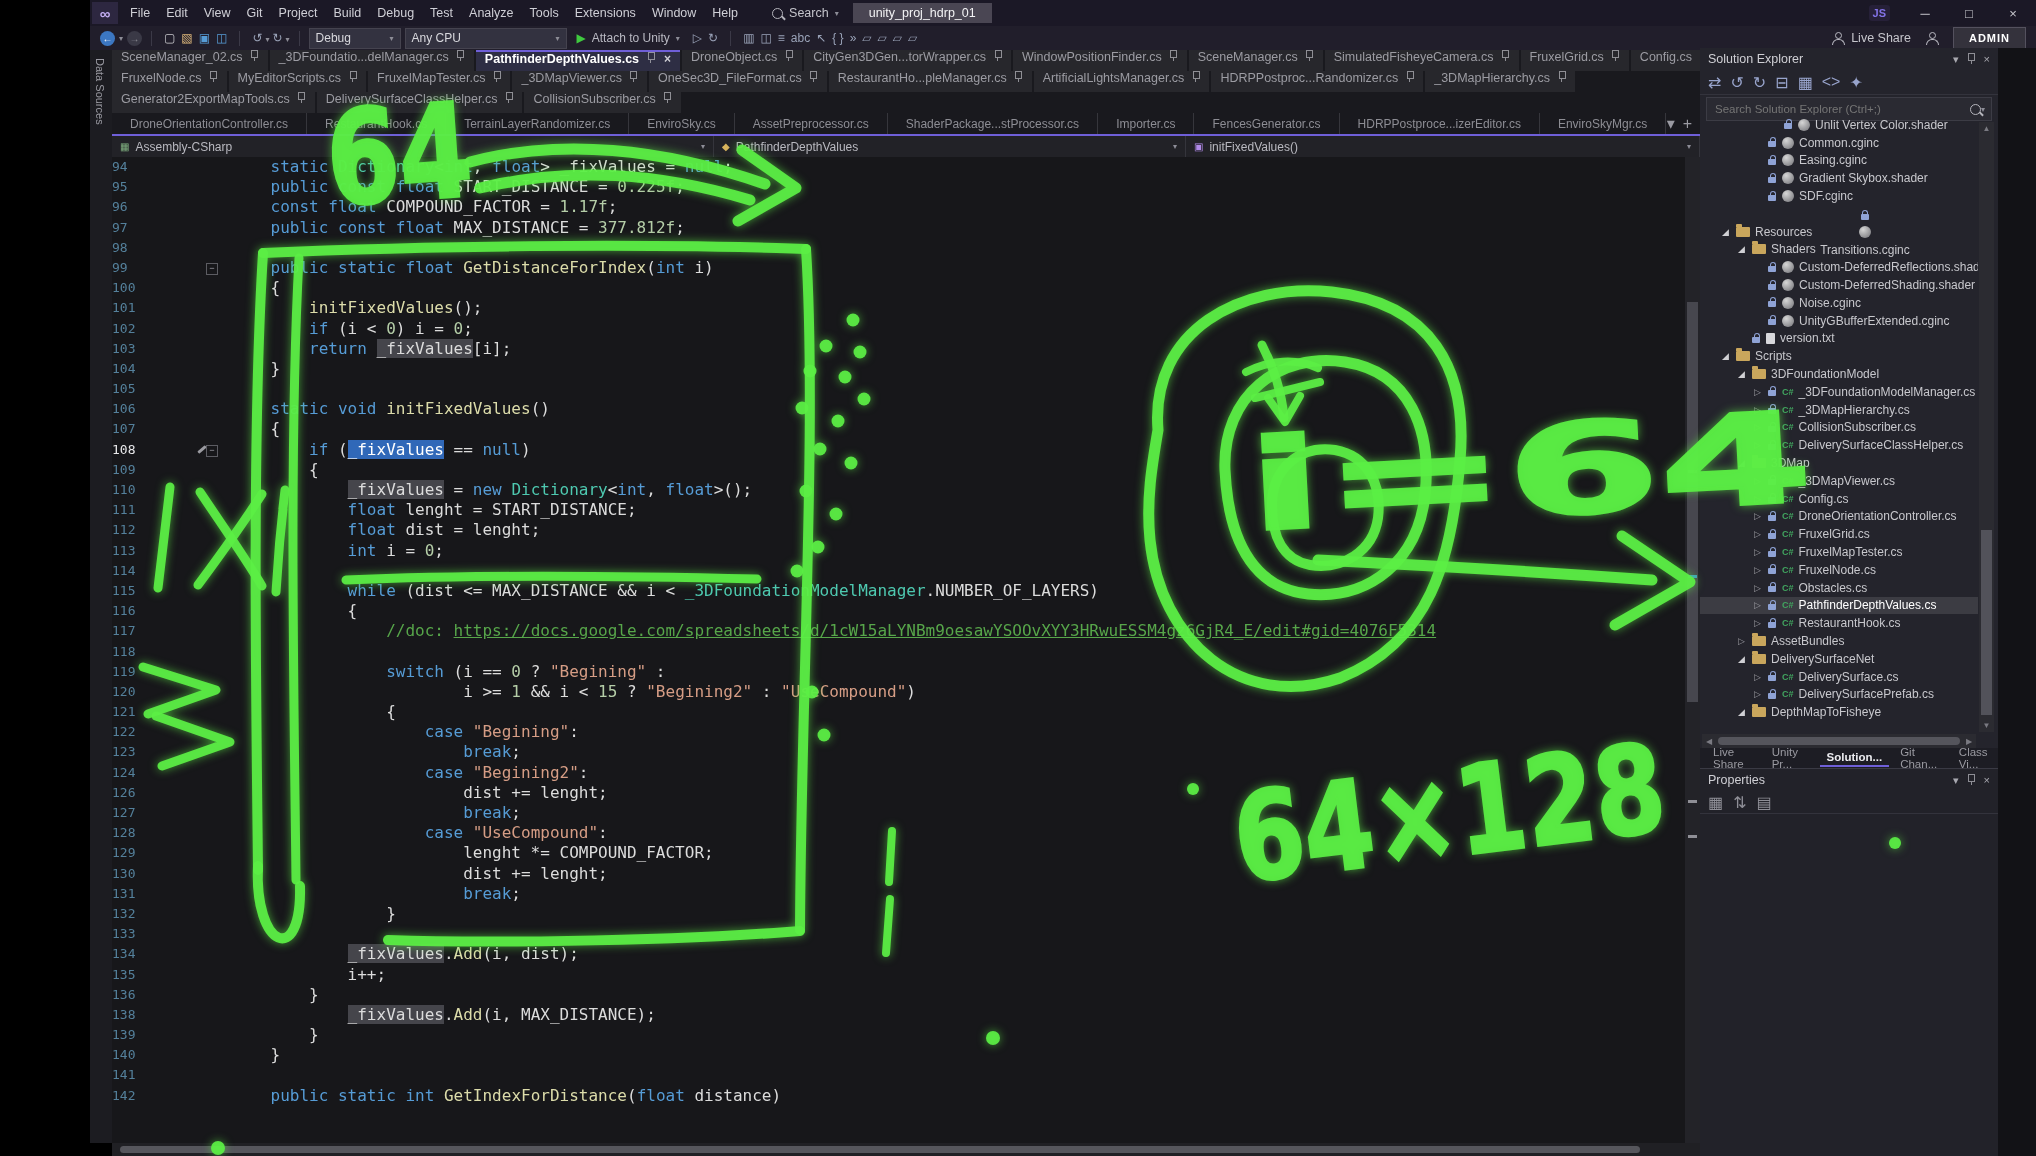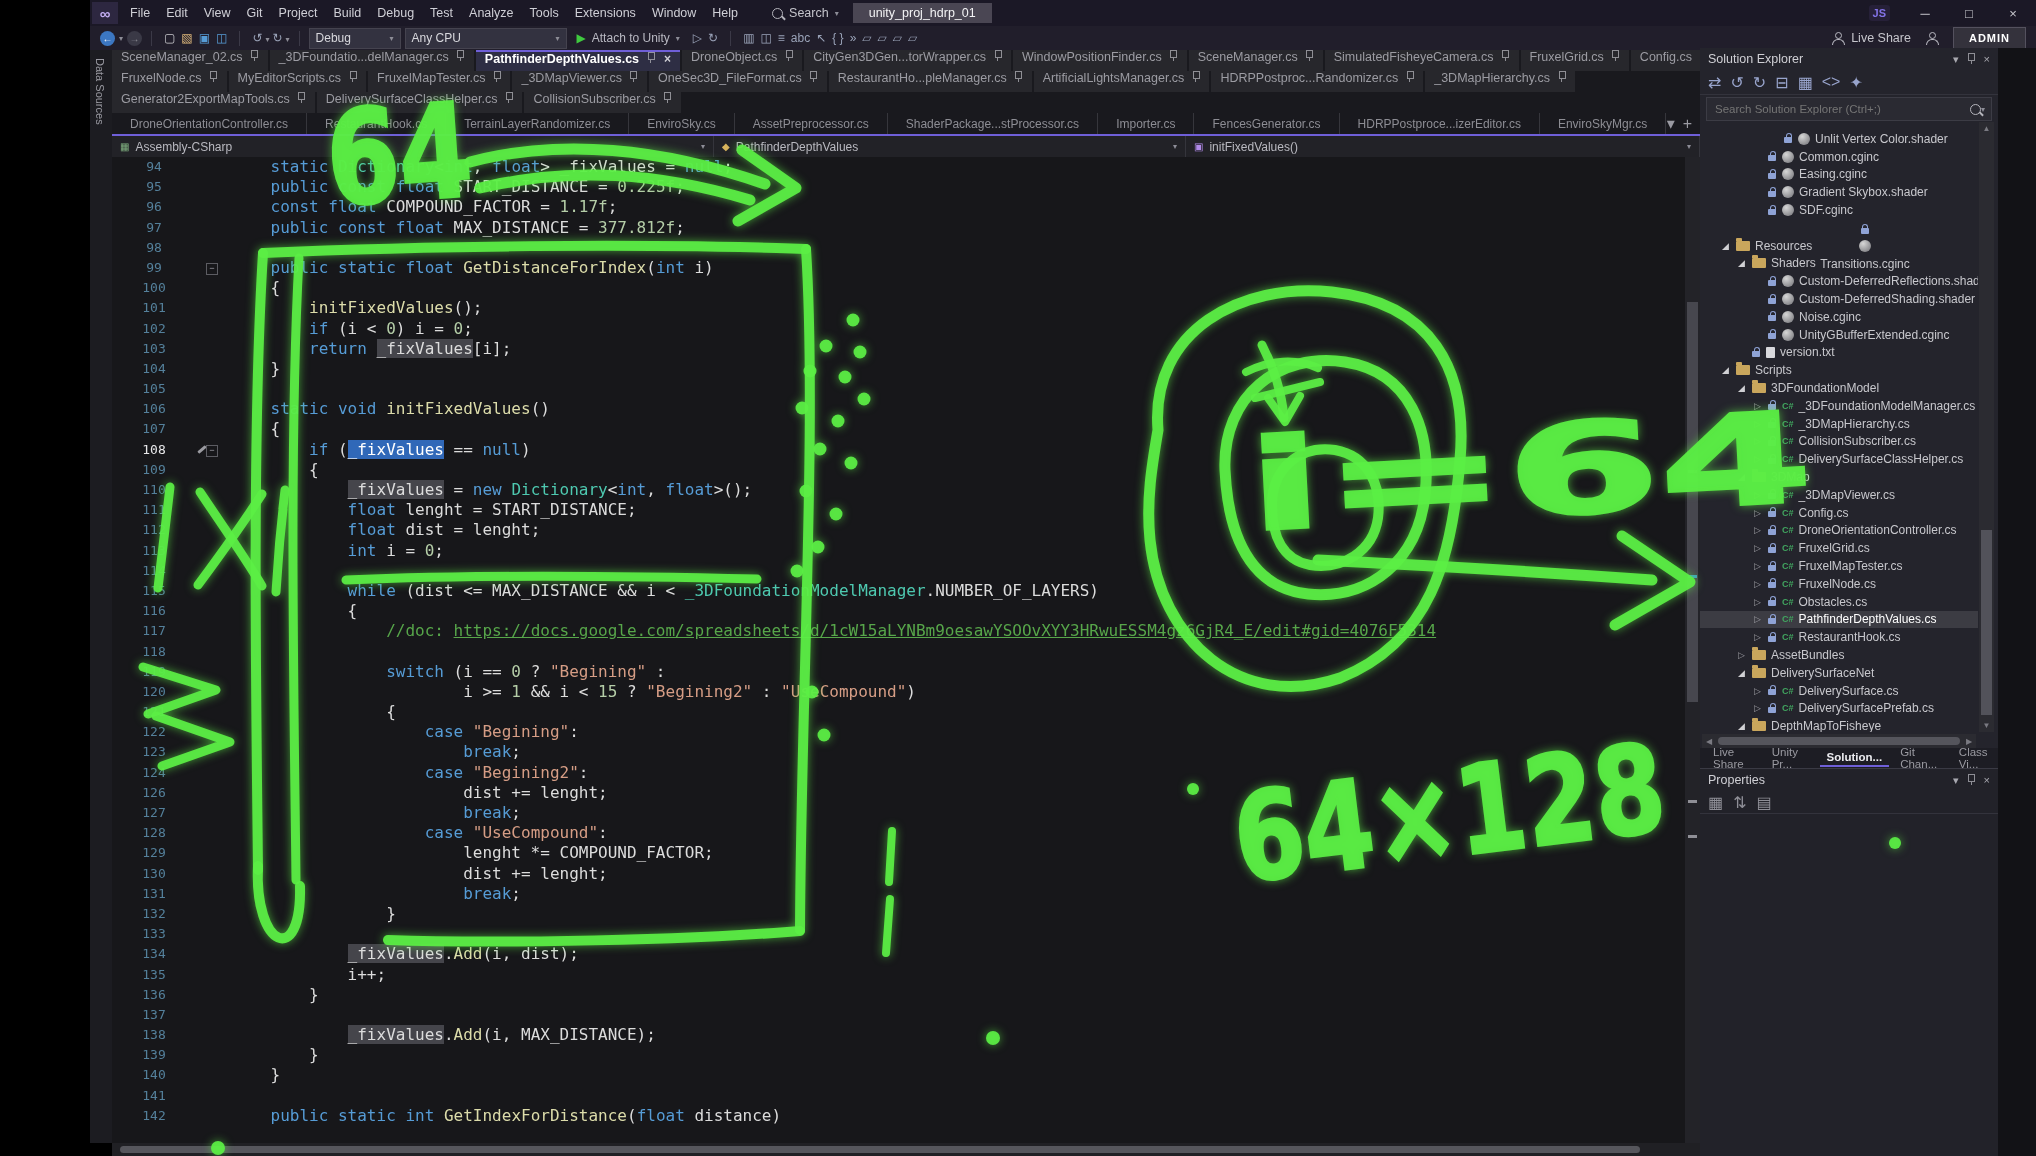--- a/index.html
+++ b/index.html
@@ -69,21 +69,21 @@
   #crumb{position:absolute;left:112px;top:136px;width:1588px;height:21px;background:#222227;display:flex;
          border-bottom:1px solid #121215;color:#b9b9c0;font-size:12px;}
   .cseg{display:flex;align-items:center;justify-content:space-between;padding:0 8px;border-right:1px solid #35353c;}
   .cseg .lbl{display:flex;align-items:center;gap:6px;}
   #cseg1{width:585px;} #cseg2{width:455px;} #cseg3{flex:1;}
   .cico{font-size:10px;}
 
   
   #editor{position:absolute;left:112px;top:157px;width:1573px;height:986px;background:#17171a;overflow:hidden;}
   .cl{display:flex;height:20.2px;line-height:20.2px;font-family:"DejaVu Sans Mono",monospace;font-size:16px;}
-  .ln{width:84px;text-align:center;color:#54809b;font-size:13px;font-family:"DejaVu Sans Mono",monospace;flex:none;}
+  .ln{width:84px;text-align:left;color:#54809b;font-size:13px;font-family:"DejaVu Sans Mono",monospace;flex:none;}
   .cl.cur .ln{color:#e8e8ea;}
   .gut2{width:24px;flex:none;position:relative;}
   .foldbox{position:absolute;right:2px;top:5px;width:10px;height:10px;border:1px solid #5c5c62;color:#a7a7ad;
            font-size:9px;line-height:8px;text-align:center;font-family:"Liberation Sans",sans-serif;}
   .pencil{position:absolute;left:1px;top:8px;width:10px;height:3px;background:#9a9aa0;transform:rotate(-40deg);border-radius:1px;}
   .ct{white-space:pre;padding-left:12px;color:#dcdcdc;}
   .ct .k{color:#569cd6;} .ct .t{color:#4EC9B0;} .ct .s{color:#d69d85;} .ct .n{color:#b5cea8;}
   .ct .c{color:#57a64a;} .ct .l{color:#57a64a;text-decoration:underline;} .ct .m{color:#dcdcaa;}
   .ct .fs{background:#3068b8;color:#fff;} .ct .fh{background:#45454b;}
 
@@ -96,21 +96,21 @@
 
   
   #sepanel{position:absolute;left:1700px;top:48px;width:298px;height:720px;background:#24242c;overflow:hidden;}
   #sehead{height:22px;display:flex;align-items:center;color:#cfcfd4;font-size:12.5px;padding:0 8px;gap:8px;}
   #sehead .sp{flex:1;}
   .hico{color:#a9a9b0;font-size:11px;}
   #setools{height:24px;display:flex;align-items:center;gap:9px;padding:0 8px;border-bottom:1px solid #33333c;color:#98a4cc;}
   #sesearch{height:22px;margin:2px 6px;background:#2a2a32;border:1px solid #3c3c45;display:flex;align-items:center;padding:0 6px;}
   #sesearch input{flex:1;background:transparent;border:none;outline:none;color:#9a9aa1;font-size:11.5px;
                   font-family:"Liberation Sans",sans-serif;}
-  #tree{position:absolute;left:0;top:82px;width:278px;bottom:36px;overflow:hidden;}
+  #tree{position:absolute;left:0;top:68px;width:278px;bottom:36px;overflow:hidden;}
   .trw{display:flex;align-items:center;height:17.8px;font-size:12px;color:#c8c8cd;white-space:nowrap;gap:5px;}
   .trw.sel{background:#3c3c43;color:#fff;}
   .exp{width:11px;text-align:center;color:#9a9aa0;font-size:9px;flex:none;}
   .exp.open{color:#d0d0d4;}
   .lk{width:9px;height:11px;position:relative;display:inline-block;flex:none;}
   .lk::before{content:'';position:absolute;left:1.5px;top:0;width:4px;height:4px;border:1.5px solid #8fa3d6;
               border-bottom:none;border-radius:3px 3px 0 0;}
   .lk::after{content:'';position:absolute;left:0;top:4px;width:8px;height:6px;background:#8fa3d6;border-radius:1px;}
   .fold-ic{width:14px;height:10px;background:#c9a65c;border-radius:1px;position:relative;display:inline-block;flex:none;}
   .fold-ic::before{content:'';position:absolute;top:-3px;left:0;width:6px;height:3px;background:#c9a65c;border-radius:1px 1px 0 0;}
@@ -567,25 +567,20 @@
       <span class="ln">135</span>
       <span class="gut2"></span>
       <span class="ct"><span class="p">            i++;</span></span>
     </div>
     <div class="cl">
       <span class="ln">136</span>
       <span class="gut2"></span>
       <span class="ct"><span class="p">        }</span></span>
     </div>
     <div class="cl">
-      <span class="ln">137</span>
-      <span class="gut2"></span>
-      <span class="ct"></span>
-    </div>
-    <div class="cl">
       <span class="ln">138</span>
       <span class="gut2"></span>
       <span class="ct"><span class="p">            </span><span class="fh">_fixValues</span><span class="p">.</span><span class="m">Add</span><span class="p">(i, MAX_DISTANCE);</span></span>
     </div>
     <div class="cl">
       <span class="ln">139</span>
       <span class="gut2"></span>
       <span class="ct"><span class="p">        }</span></span>
     </div>
     <div class="cl">

